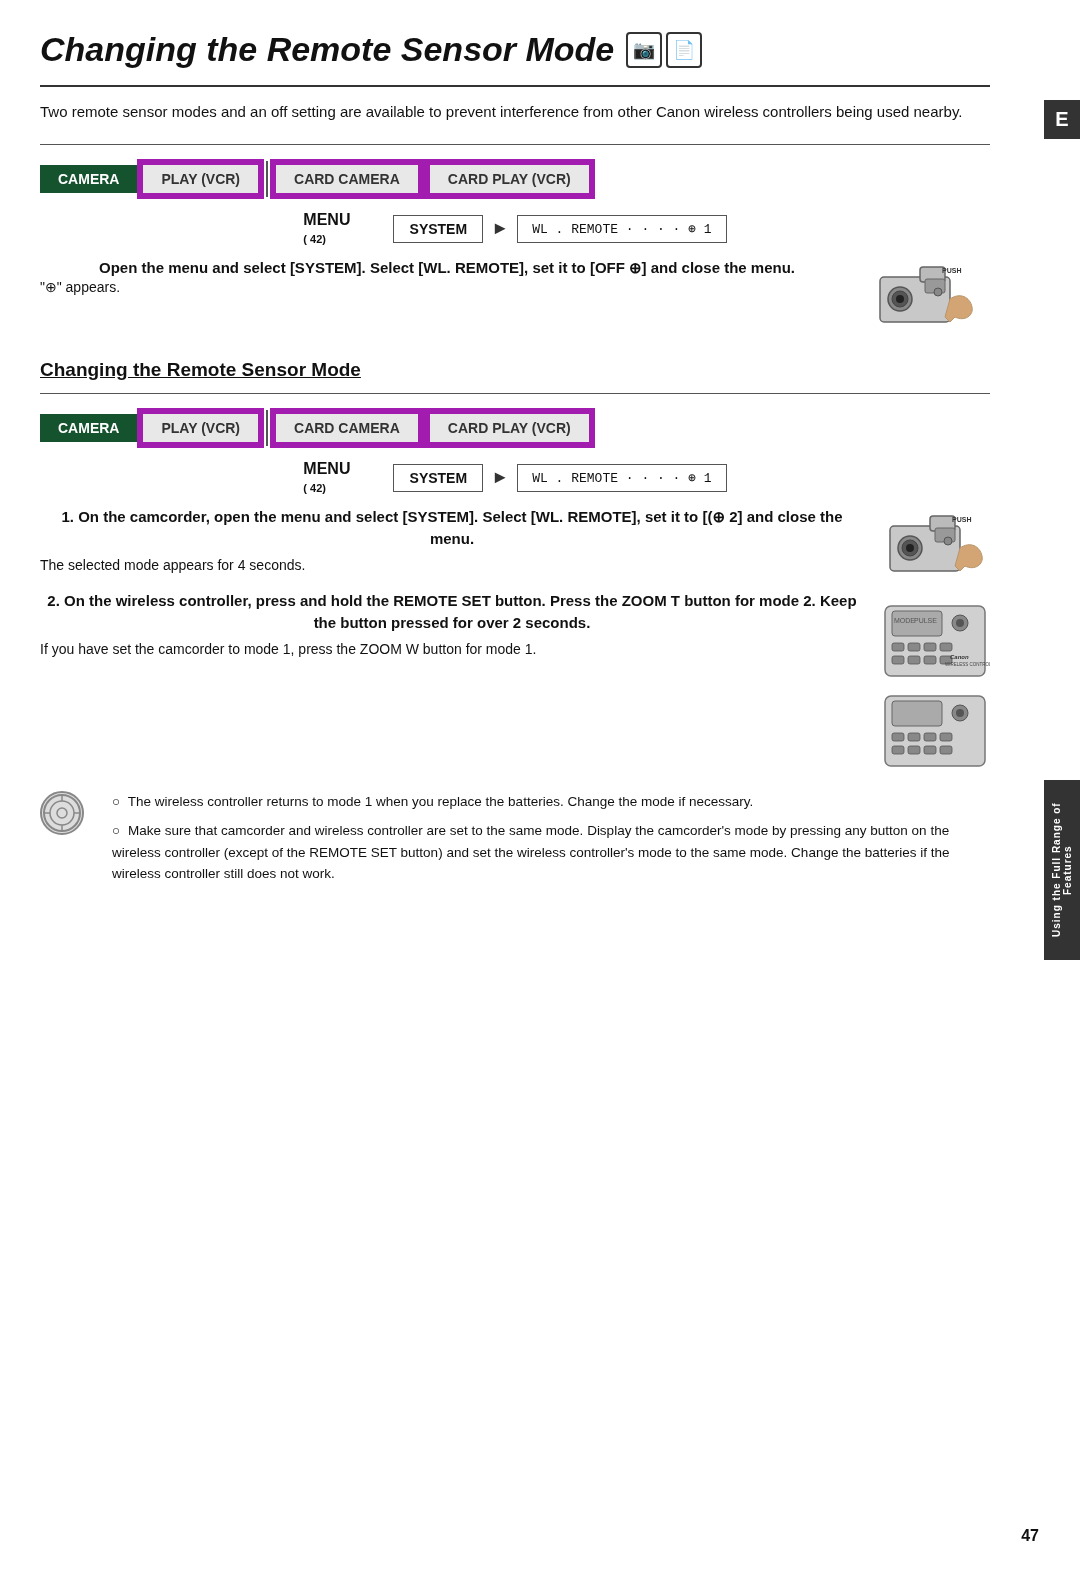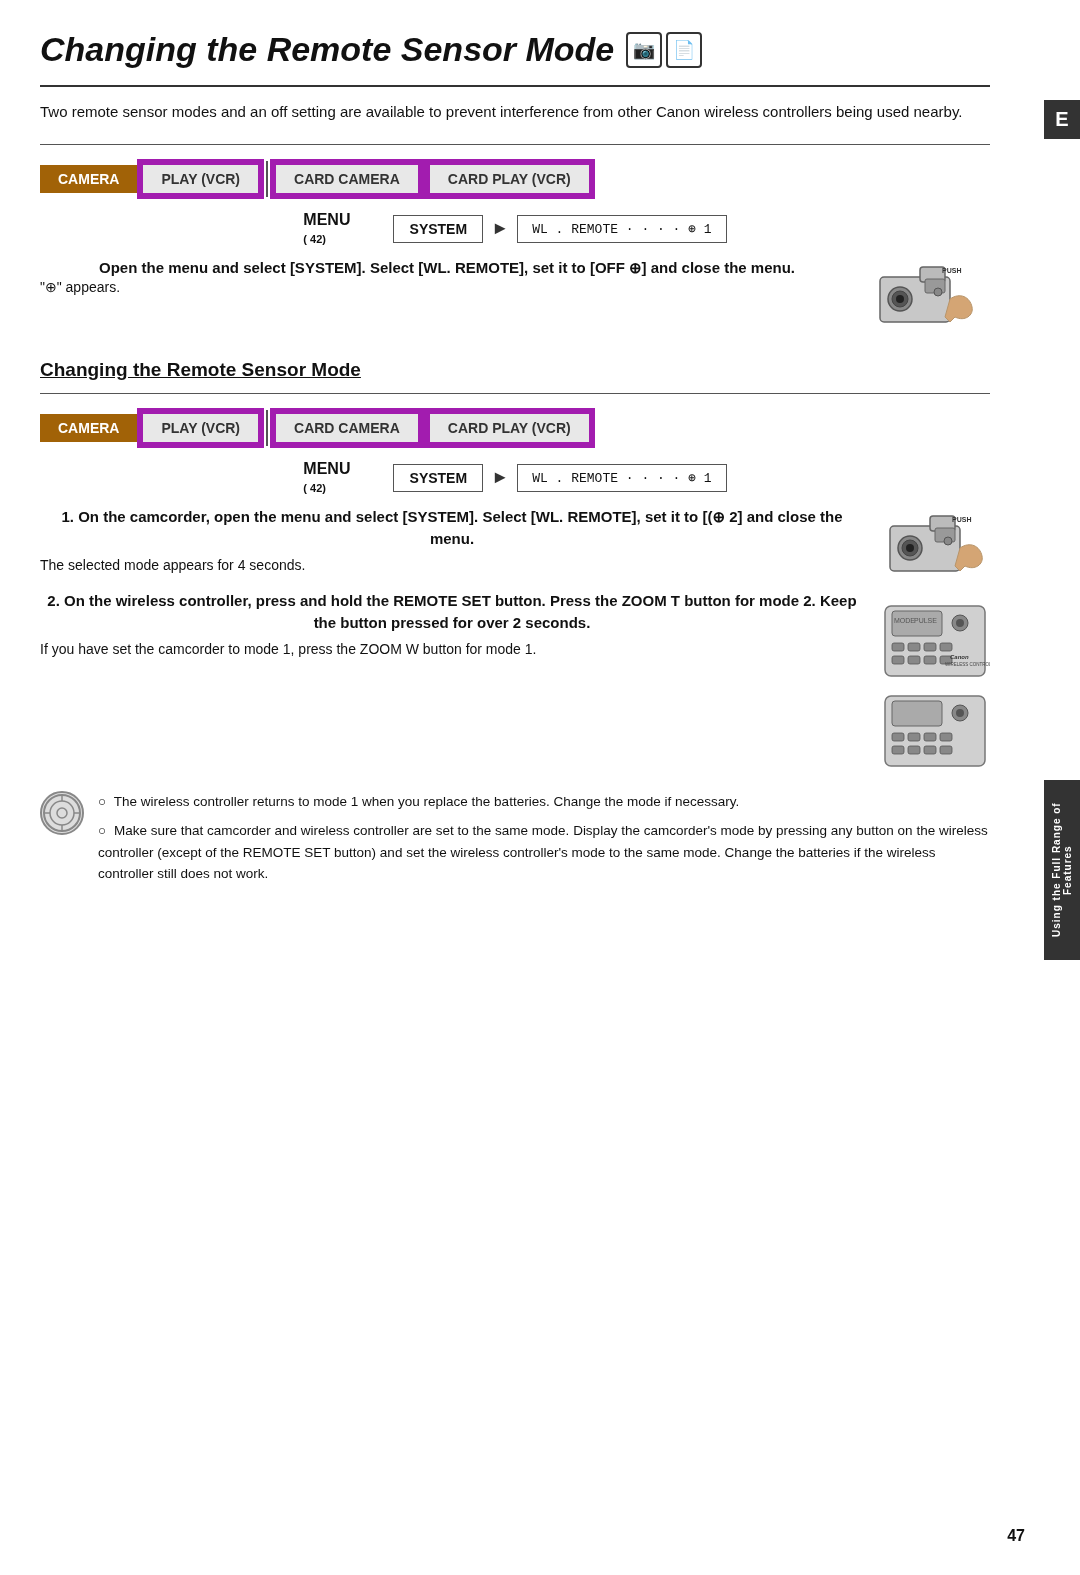--- a/index.html
+++ b/index.html
@@ -128,21 +128,21 @@
     }
 
     .mode-tab {
       padding: 6px 18px;
       font-size: 14px;
       font-weight: bold;
       border: none;
     }
 
     .mode-tab.dark {
-      background: #a16207;
+      background: #14532d;
       color: #fff;
     }
 
     .mode-tab.light {
       background: #e8e8e8;
       color: #333;
       border: 6px solid #a21caf;
     }
 
     .mode-tab-sep {
@@ -232,21 +232,21 @@
     
     .quote-line {
       font-size: 14px;
       margin-bottom: 6px;
     }
 
     
     .notes-section {
       display: flex;
       align-items: flex-start;
-      gap: 14px;
+      gap: 28px;
       margin-top: 20px;
       margin-bottom: 10px;
     }
 
     .notes-icon {
       width: 44px;
       height: 44px;
       flex-shrink: 0;
       background: #ddd;
       border-radius: 50%;
@@ -267,21 +267,21 @@
       margin-bottom: 8px;
     }
 
     .note-bullet {
       margin-right: 4px;
     }
 
     .page-number {
       position: absolute;
       bottom: 30px;
-      right: 55px;
+      right: 41px;
       font-size: 16px;
       font-weight: bold;
     }
 
     .images-column {
       display: flex;
       flex-direction: column;
       gap: 10px;
     }
 

